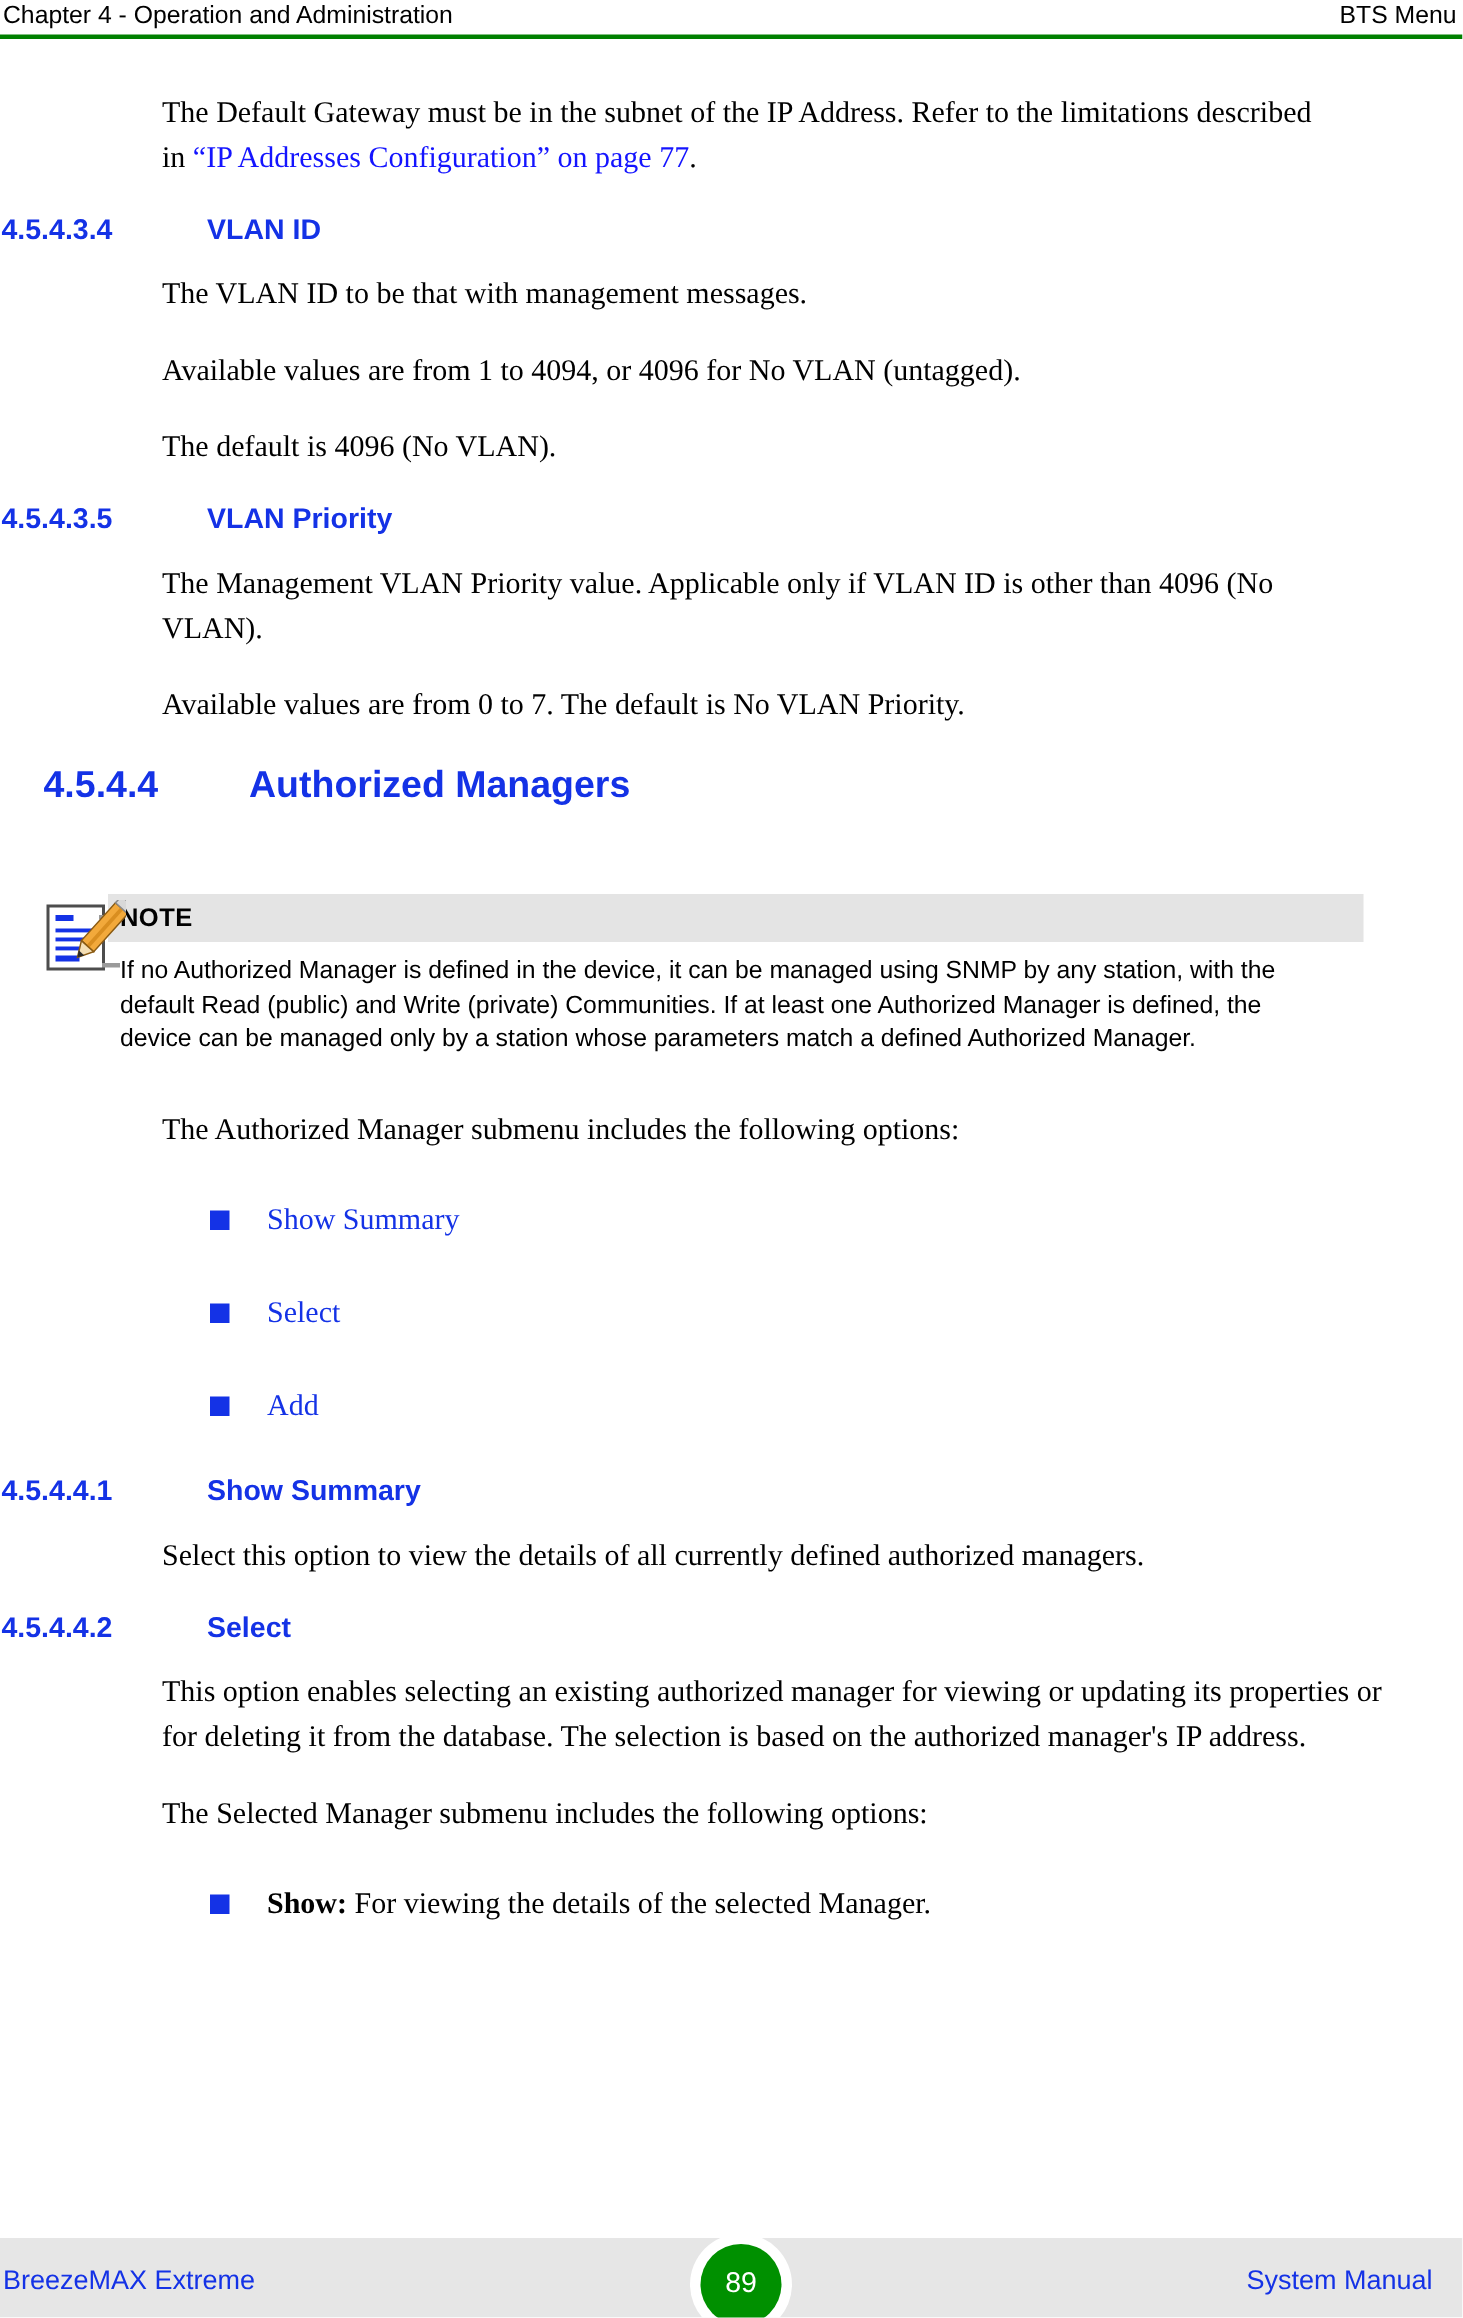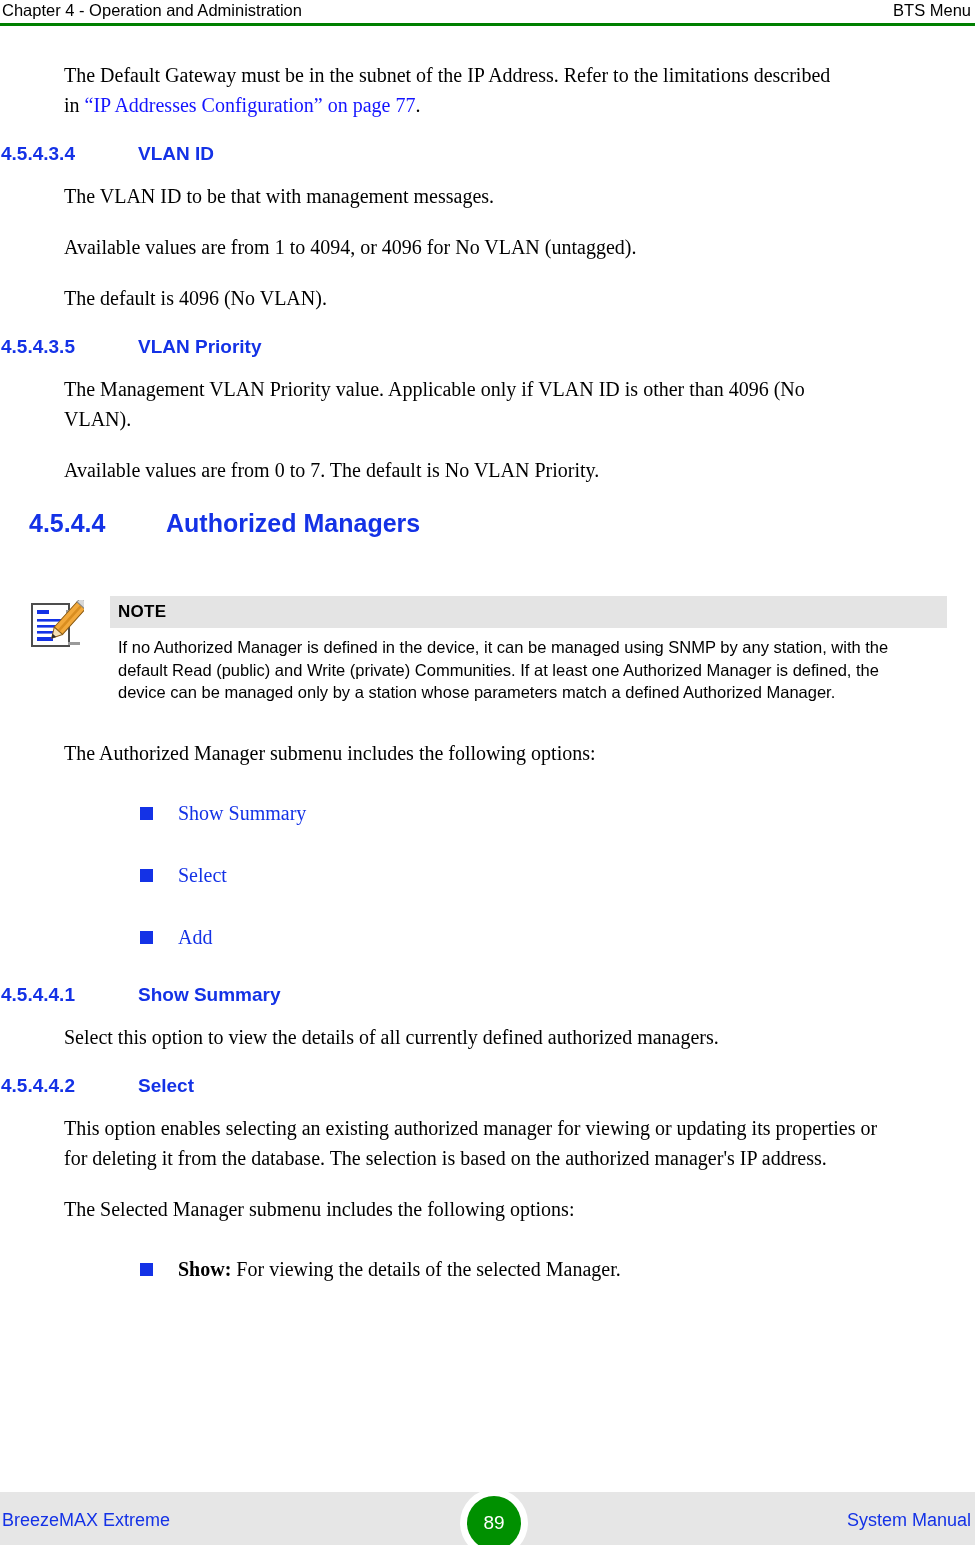--- a/index.html
+++ b/index.html
@@ -49,21 +49,21 @@
 
   
   .content {
     position: absolute;
     top: 60px;
     left: 0;
     width: 975px;
   }
 
   .body-para {
-    margin: 0 0 0 64px;
+    margin: 0 0 0 108px;
     padding: 0;
     width: 770px;
     font-family: "Liberation Serif", serif;
     font-size: 20px;
     line-height: 30px;
     color: #000000;
     text-align: left;
   }
   .body-para.wide { width: 840px; }
   .para-gap { height: 21px; }
@@ -106,21 +106,21 @@
     width: 975px;
   }
   .note-icon {
     position: absolute;
     left: 28px;
     top: 4px;
     width: 56px;
     height: 54px;
   }
   .note-body {
-    margin-left: 110px;
+    margin-left: 72px;
     width: 837px;
   }
   .note-title-bar {
     background: #e4e4e4;
     height: 32px;
     display: flex;
     align-items: center;
     padding-left: 8px;
     box-sizing: border-box;
   }
@@ -178,21 +178,21 @@
   .footer-left, .footer-right {
     position: absolute;
     top: 1508px;
     font-family: "Liberation Sans", sans-serif;
     font-size: 18px;
     line-height: 24px;
     color: #1432e6;
     white-space: nowrap;
   }
   .footer-left  { left: 2px; }
-  .footer-right { right: 4px; }
+  .footer-right { right: 20px; }
 
   .page-badge-ring {
     position: absolute;
     left: 460px;
     top: 1489px;
     width: 68px;
     height: 68px;
     background: #ffffff;
     border-radius: 50%;
   }

